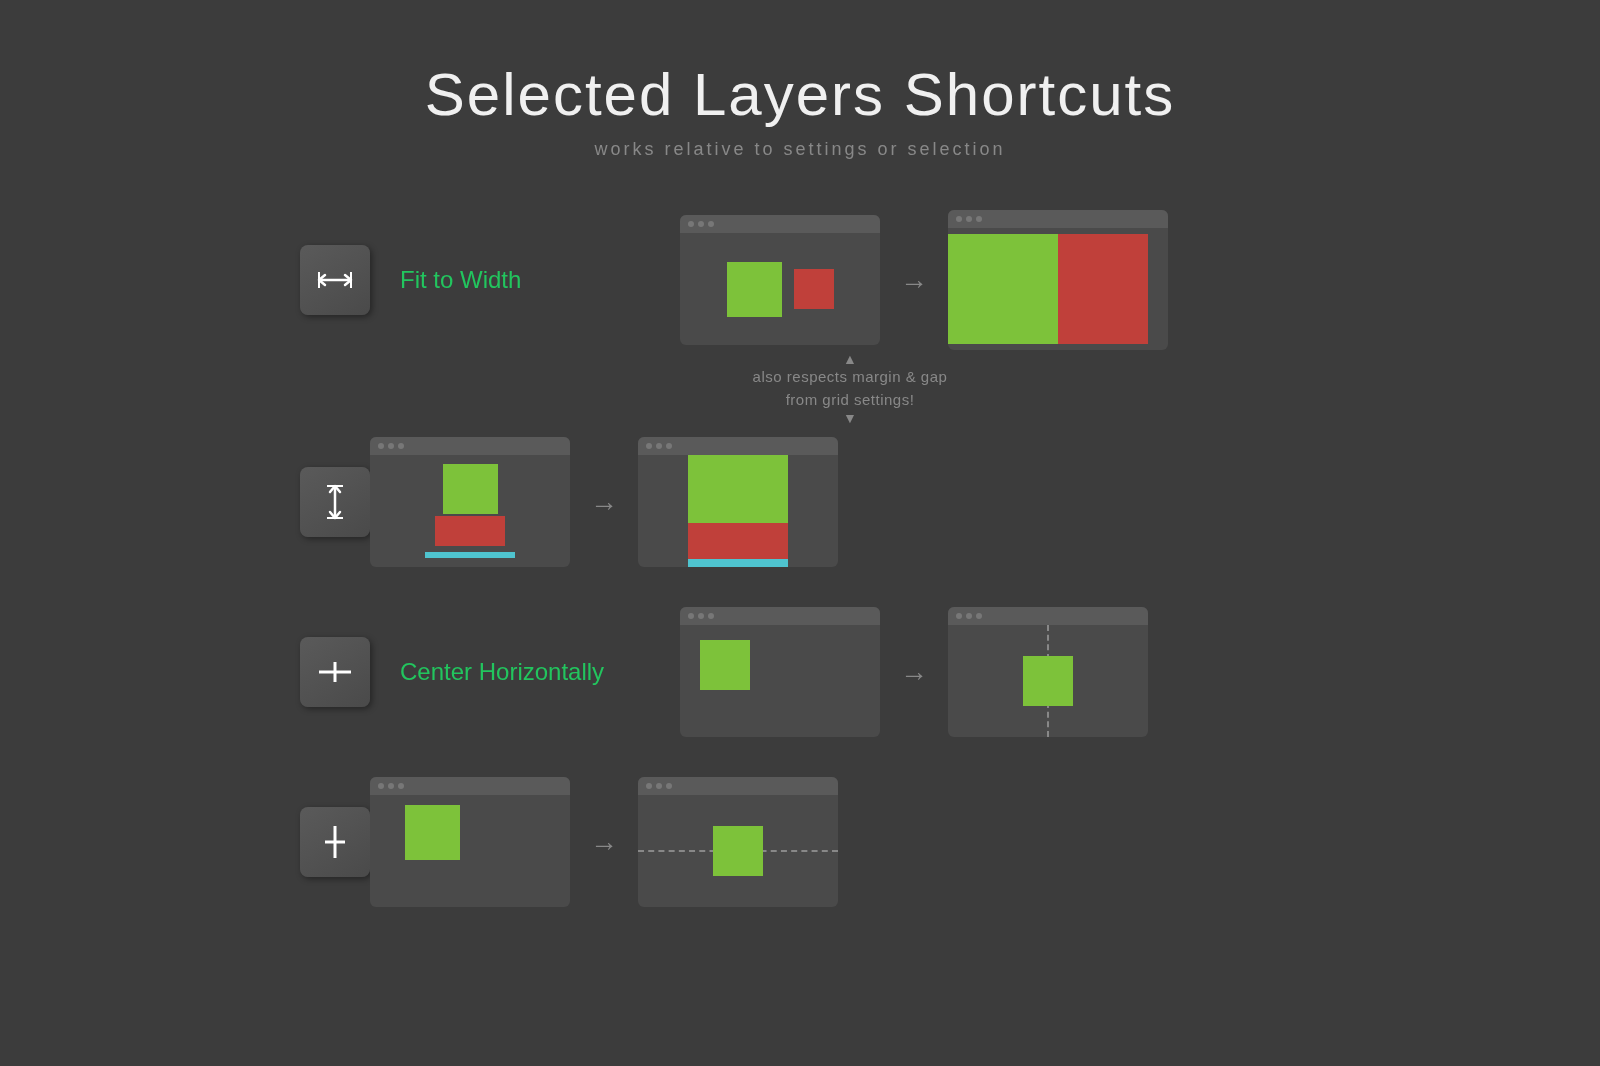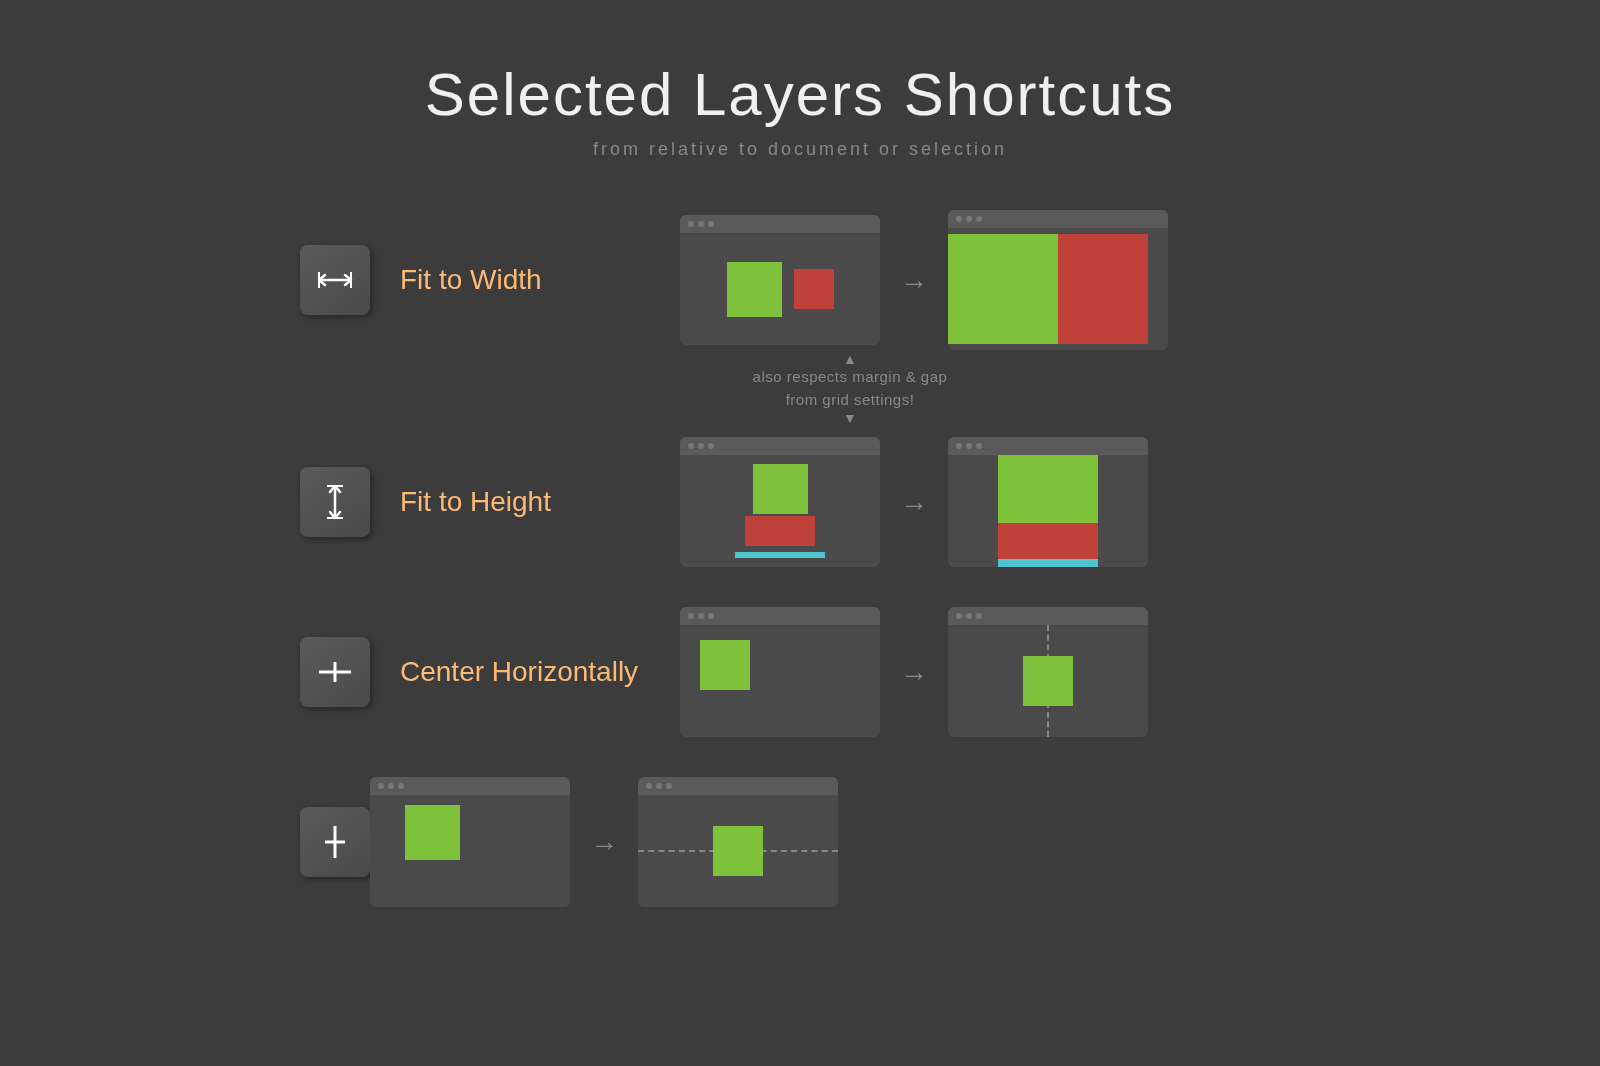--- a/index.html
+++ b/index.html
@@ -62,23 +62,23 @@
       flex-shrink: 0;
       box-shadow: 2px 2px 6px rgba(0,0,0,0.4);
     }
 
     .icon-btn svg {
       width: 36px;
       height: 36px;
     }
 
     .label {
-      font-size: 28px;
+      font-size: 24px;
       font-weight: 300;
-      color: #fdba74;
+      color: #22c55e;
       margin-left: 30px;
       width: 280px;
       flex-shrink: 0;
     }
 
     .arrow {
       font-size: 28px;
       color: #888;
       margin: 0 20px;
       flex-shrink: 0;
@@ -333,21 +333,21 @@
     .fth-after {
       width: 200px;
       height: 130px;
     }
   </style>
 </head>
 <body>
 
 <div class="header">
   <h1 class="main-title">Selected Layers Shortcuts</h1>
-  <p class="subtitle">from relative to document or selection</p>
+  <p class="subtitle">works relative to settings or selection</p>
 </div>
 
 <div class="content">
 
   <div class="row-with-note">
     <div class="shortcut-row">
 
       <div class="icon-btn">
         <svg viewBox="0 0 36 36" fill="none">
           <line x1="4" y1="18" x2="32" y2="18" stroke="white" stroke-width="2.5"></line>
@@ -397,21 +397,20 @@
   <div class="shortcut-row">
     <div class="icon-btn">
       <svg viewBox="0 0 36 36" fill="none">
         <line x1="18" y1="4" x2="18" y2="32" stroke="white" stroke-width="2.5"></line>
         <polyline points="13,8 18,2 23,8" stroke="white" stroke-width="2.5" fill="none" stroke-linejoin="round" stroke-linecap="round"></polyline>
         <polyline points="13,28 18,34 23,28" stroke="white" stroke-width="2.5" fill="none" stroke-linejoin="round" stroke-linecap="round"></polyline>
         <line x1="10" y1="2" x2="26" y2="2" stroke="white" stroke-width="2"></line>
         <line x1="10" y1="34" x2="26" y2="34" stroke="white" stroke-width="2"></line>
       </svg>
     </div>
-    <span class="label">Fit to Height</span>
 
     <div class="window-mock fth-before">
       <div class="window-titlebar">
         <div class="dot"></div>
         <div class="dot"></div>
         <div class="dot"></div>
       </div>
       <div class="window-body" style="display:flex;flex-direction:column;align-items:center;justify-content:center;gap:2px;">
         <div class="green-rect-fth"></div>
         <div class="red-rect-fth"></div>

